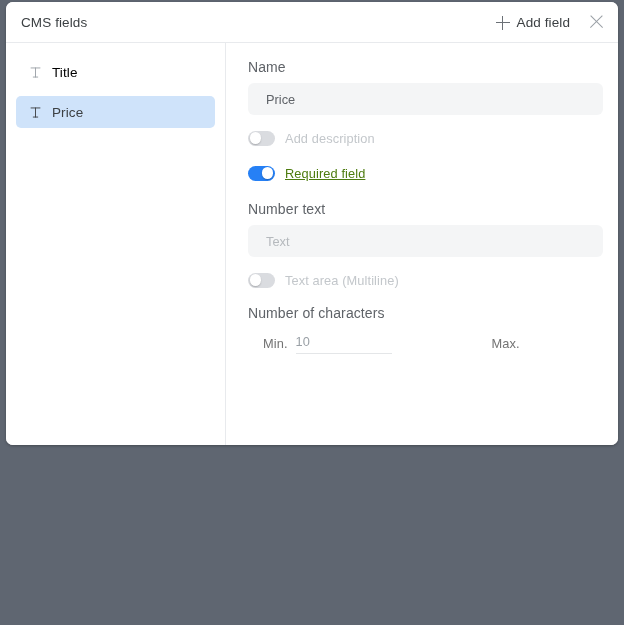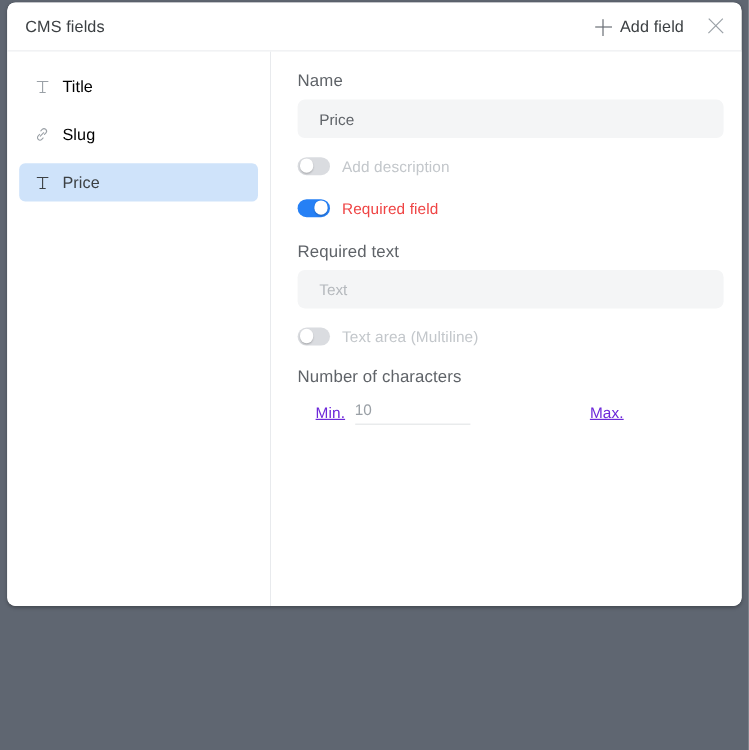--- a/index.html
+++ b/index.html
@@ -14,21 +14,21 @@
     background: #5f6671;
     font-family: "Liberation Sans", sans-serif;
     -webkit-font-smoothing: antialiased;
   }
 
   .panel {
     position: absolute;
     left: 6px;
     top: 2px;
     width: 612px;
-    height: 503px;
+    height: 443px;
     background: #ffffff;
     border-radius: 7px;
     box-shadow: 0 1px 3px rgba(0,0,0,0.28);
     overflow: hidden;
     display: flex;
     flex-direction: column;
   }
 
   
   .header {
@@ -201,43 +201,42 @@
     box-shadow: 0 1px 1.5px rgba(0,0,0,0.22);
   }
   .toggle.on { background: #2680f5; }
   .toggle.on .knob { left: auto; right: 1.6px; }
 
   .toggle-label {
     font-size: 12.8px;
     color: #c3c7cb;
     letter-spacing: 0.1px;
   }
-  .toggle-row.active .toggle-label { color: #ef4444; }
+  .toggle-row.active .toggle-label { color: #4d7c0f; text-decoration: underline; }
 
   .spacer-16 { height: 16px; }
   .spacer-13 { height: 13px; }
 
   
   .minmax-row {
     display: flex;
     margin-top: 13px;
     padding-left: 15px;
   }
   .minmax-group {
     display: flex;
     align-items: flex-end;
     gap: 8px;
   }
   .minmax-group.max { margin-left: 100px; }
   .minmax-caption {
     font-size: 12.8px;
-    color: #6d28d9;
+    color: #737373;
     padding-bottom: 3px;
     letter-spacing: 0.1px;
-    text-decoration: underline;
   }
   .minmax-input {
     width: 96px;
     border: none;
     border-bottom: 1px solid #e4e6e8;
     background: transparent;
     font-family: inherit;
     font-size: 12.8px;
     color: #9aa0a6;
     padding: 0 0 4px 0;
@@ -266,30 +265,20 @@
 
       <div class="field-item">
         <span class="field-icon">
           <svg width="13" height="13" viewBox="0 0 14 14">
             <path d="M2.2 2.1h9.6M7 2.1v9.8M4.6 11.9h4.8" stroke="#9aa0a6" stroke-width="1" fill="none" stroke-linecap="round"></path>
           </svg>
         </span>
         <span class="field-label">Title</span>
       </div>
 
-      <div class="field-item">
-        <span class="field-icon">
-          <svg width="14" height="14" viewBox="0 0 16 16">
-            <path d="M6.4 9.6 9.6 6.4" stroke="#9aa0a6" stroke-width="1.05" stroke-linecap="round" fill="none"></path>
-            <path d="M6.9 4.6 8.2 3.3a2.4 2.4 0 0 1 3.4 3.4L10.3 8" stroke="#9aa0a6" stroke-width="1.05" fill="none" stroke-linecap="round"></path>
-            <path d="M9.1 11.4 7.8 12.7a2.4 2.4 0 0 1-3.4-3.4L5.7 8" stroke="#9aa0a6" stroke-width="1.05" fill="none" stroke-linecap="round"></path>
-          </svg>
-        </span>
-        <span class="field-label">Slug</span>
-      </div>
 
       <div class="field-item selected">
         <span class="field-icon">
           <svg width="13" height="13" viewBox="0 0 14 14">
             <path d="M2.2 2.1h9.6M7 2.1v9.8M4.6 11.9h4.8" stroke="#3c4043" stroke-width="1" fill="none" stroke-linecap="round"></path>
           </svg>
         </span>
         <span class="field-label">Price</span>
       </div>
 
@@ -309,21 +298,21 @@
 
       <div class="toggle-row active">
         <span class="toggle on">
             <span class="knob"></span>
           </span>
         <span class="toggle-label">Required field</span>
       </div>
 
       <div class="spacer-16"></div>
 
-      <div class="section-label">Required text</div>
+      <div class="section-label">Number text</div>
       <input class="text-input" type="text" placeholder="Text" style="">
 
       <div class="toggle-row">
         <span class="toggle">
             <span class="knob"></span>
           </span>
         <span class="toggle-label">Text area (Multiline)</span>
       </div>
 
       <div class="spacer-13"></div>

